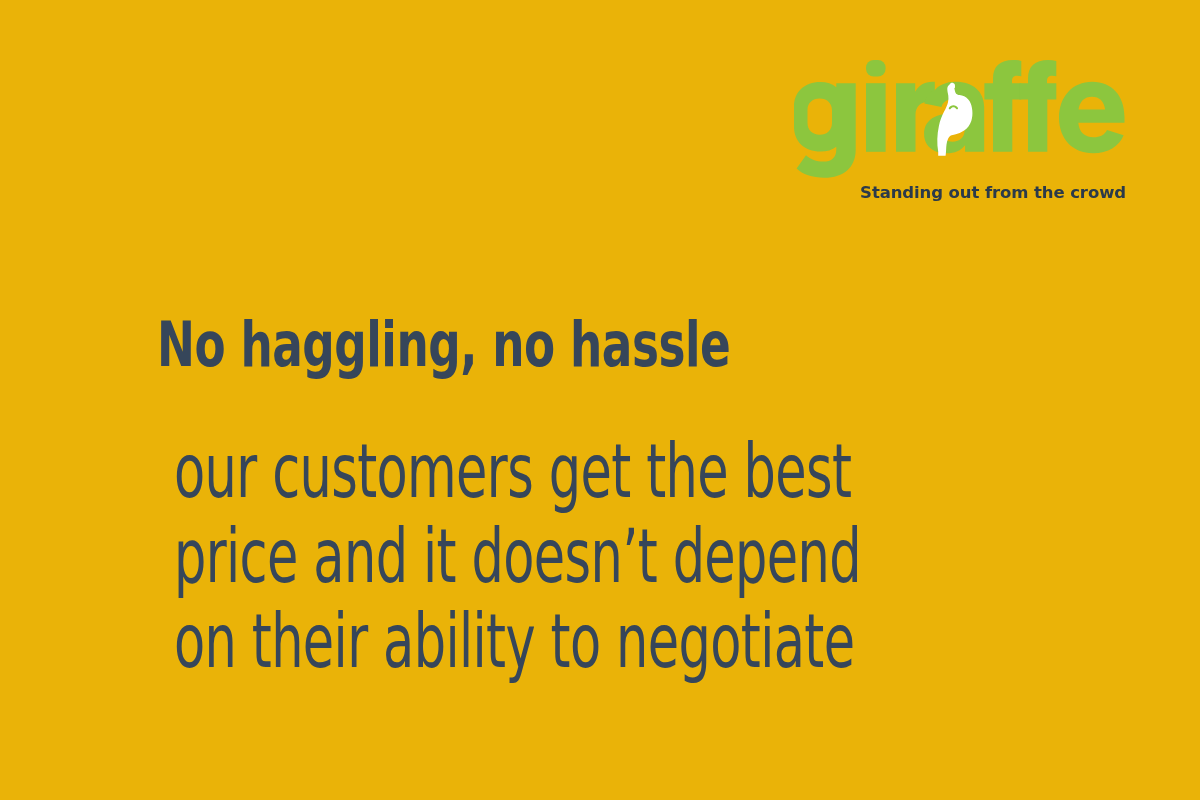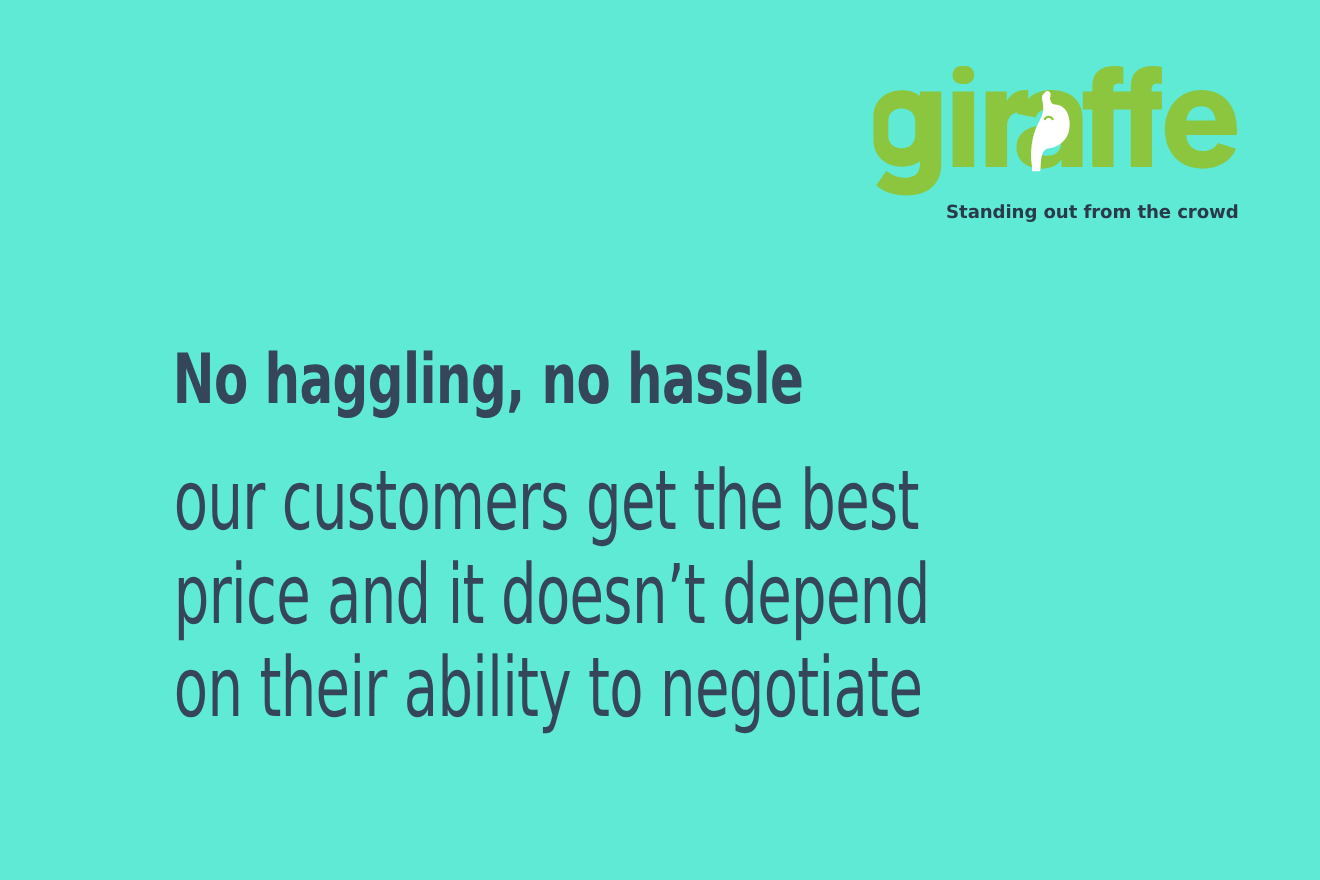--- a/index.html
+++ b/index.html
@@ -11,21 +11,21 @@
     height: 800px;
     background: #ffffff;
     font-family: "Liberation Sans", sans-serif;
     overflow: hidden;
     position: relative;
   }
 
   #slide {
     position: absolute;
     inset: 0;
-    background: #5eead4;
+    background: #eab308;
   }
 
   
   #brand-block {
     position: absolute;
     top: 60px;
     right: 72px;
     width: 360px;
     text-align: right;
   }
@@ -65,21 +65,21 @@
     font-weight: 700;
     letter-spacing: -0.6px;
     line-height: 1.04;
     color: #36465A;
     transform: scaleX(0.80);
     transform-origin: left center;
     white-space: nowrap;
   }
 
   #subhead {
-    margin: 1px;
+    margin: 17px;
     padding-top: 34px;
     color: #36465A;
   }
 
   .subhead-line {
     display: block;
     font-family: "DejaVu Sans Condensed", "Liberation Sans Narrow", "Liberation Sans", sans-serif;
     font-size: 75px;
     font-weight: 300;
     letter-spacing: -0.8px;

